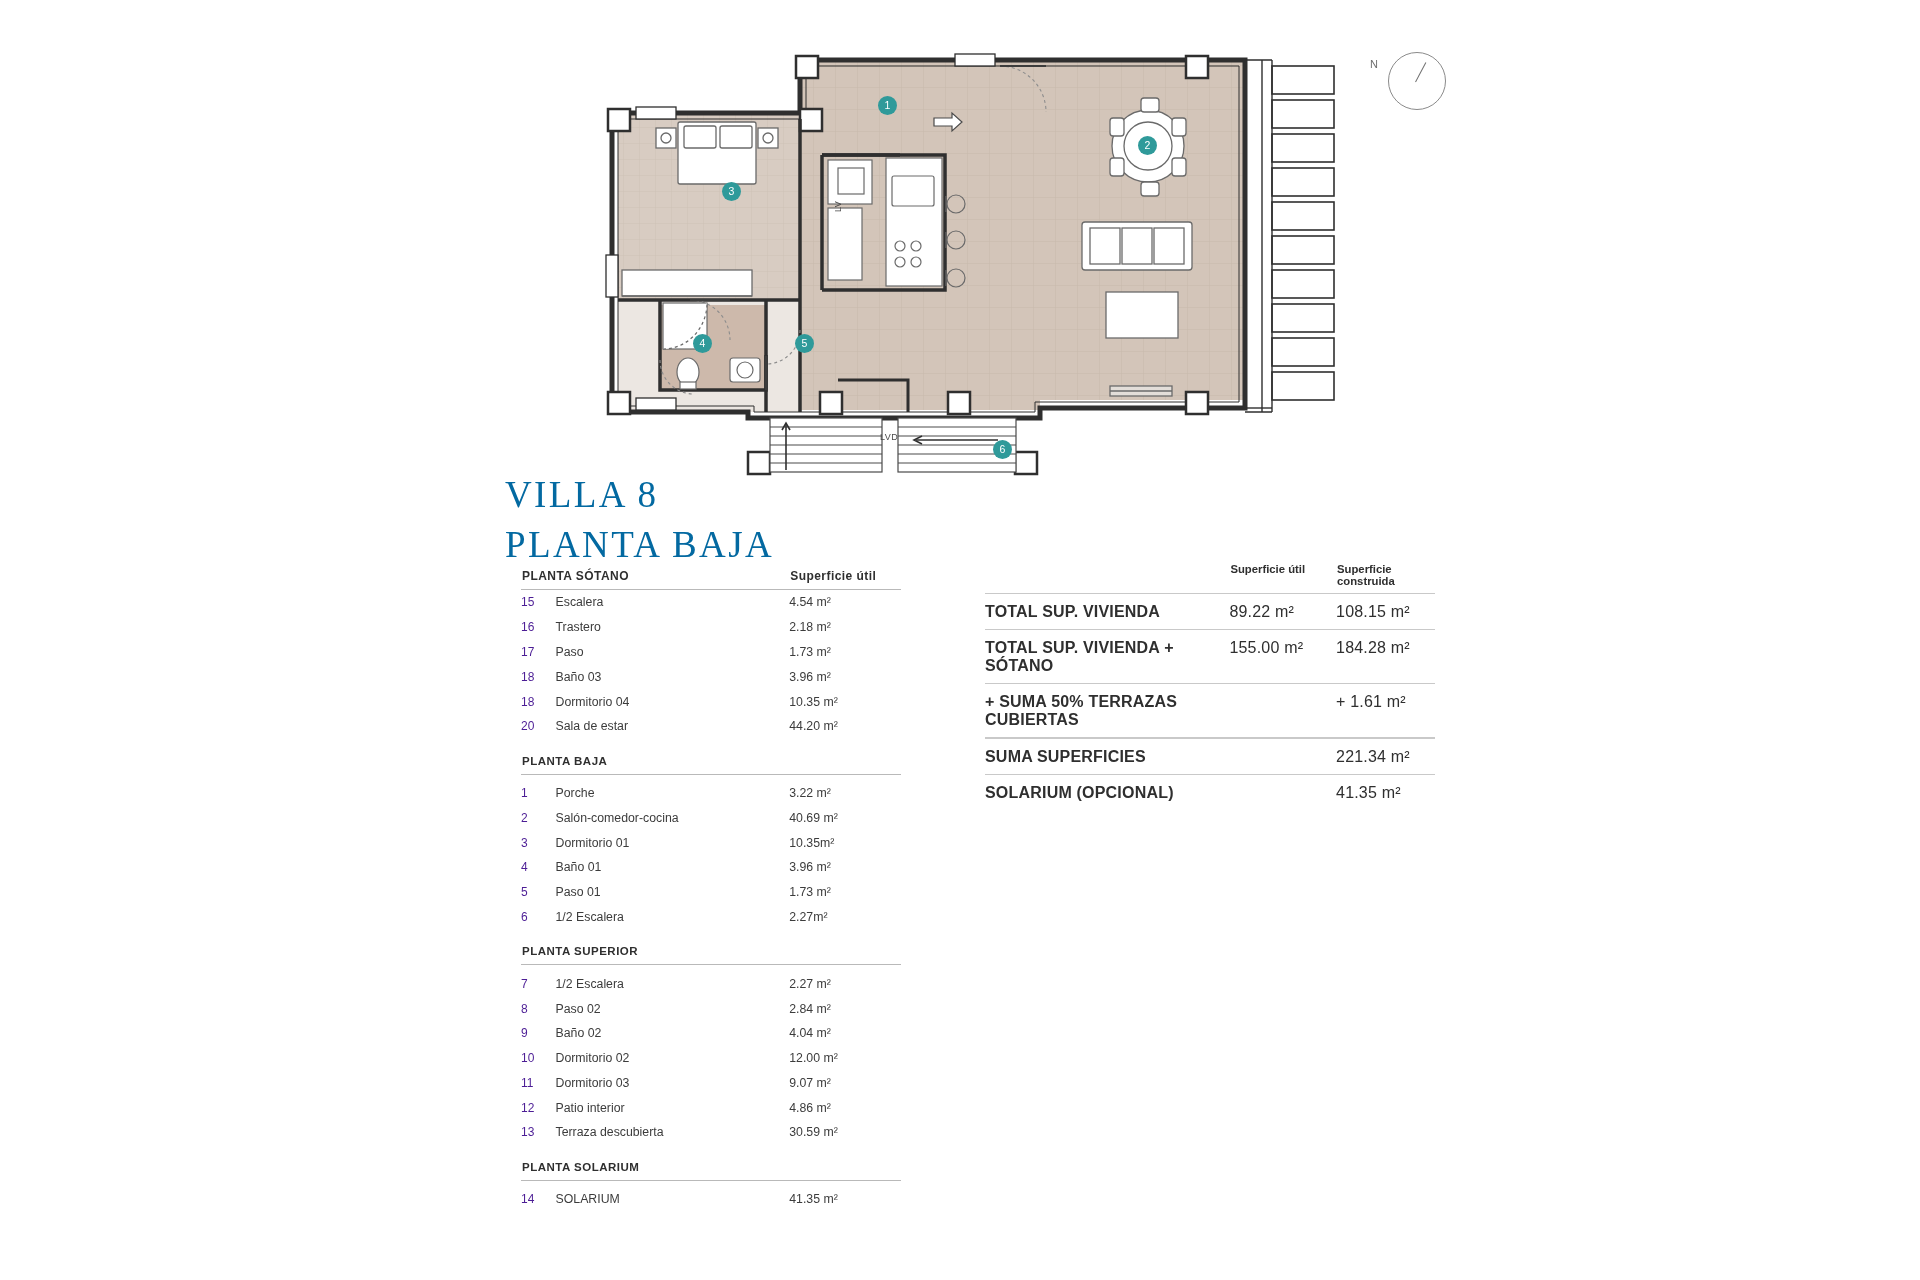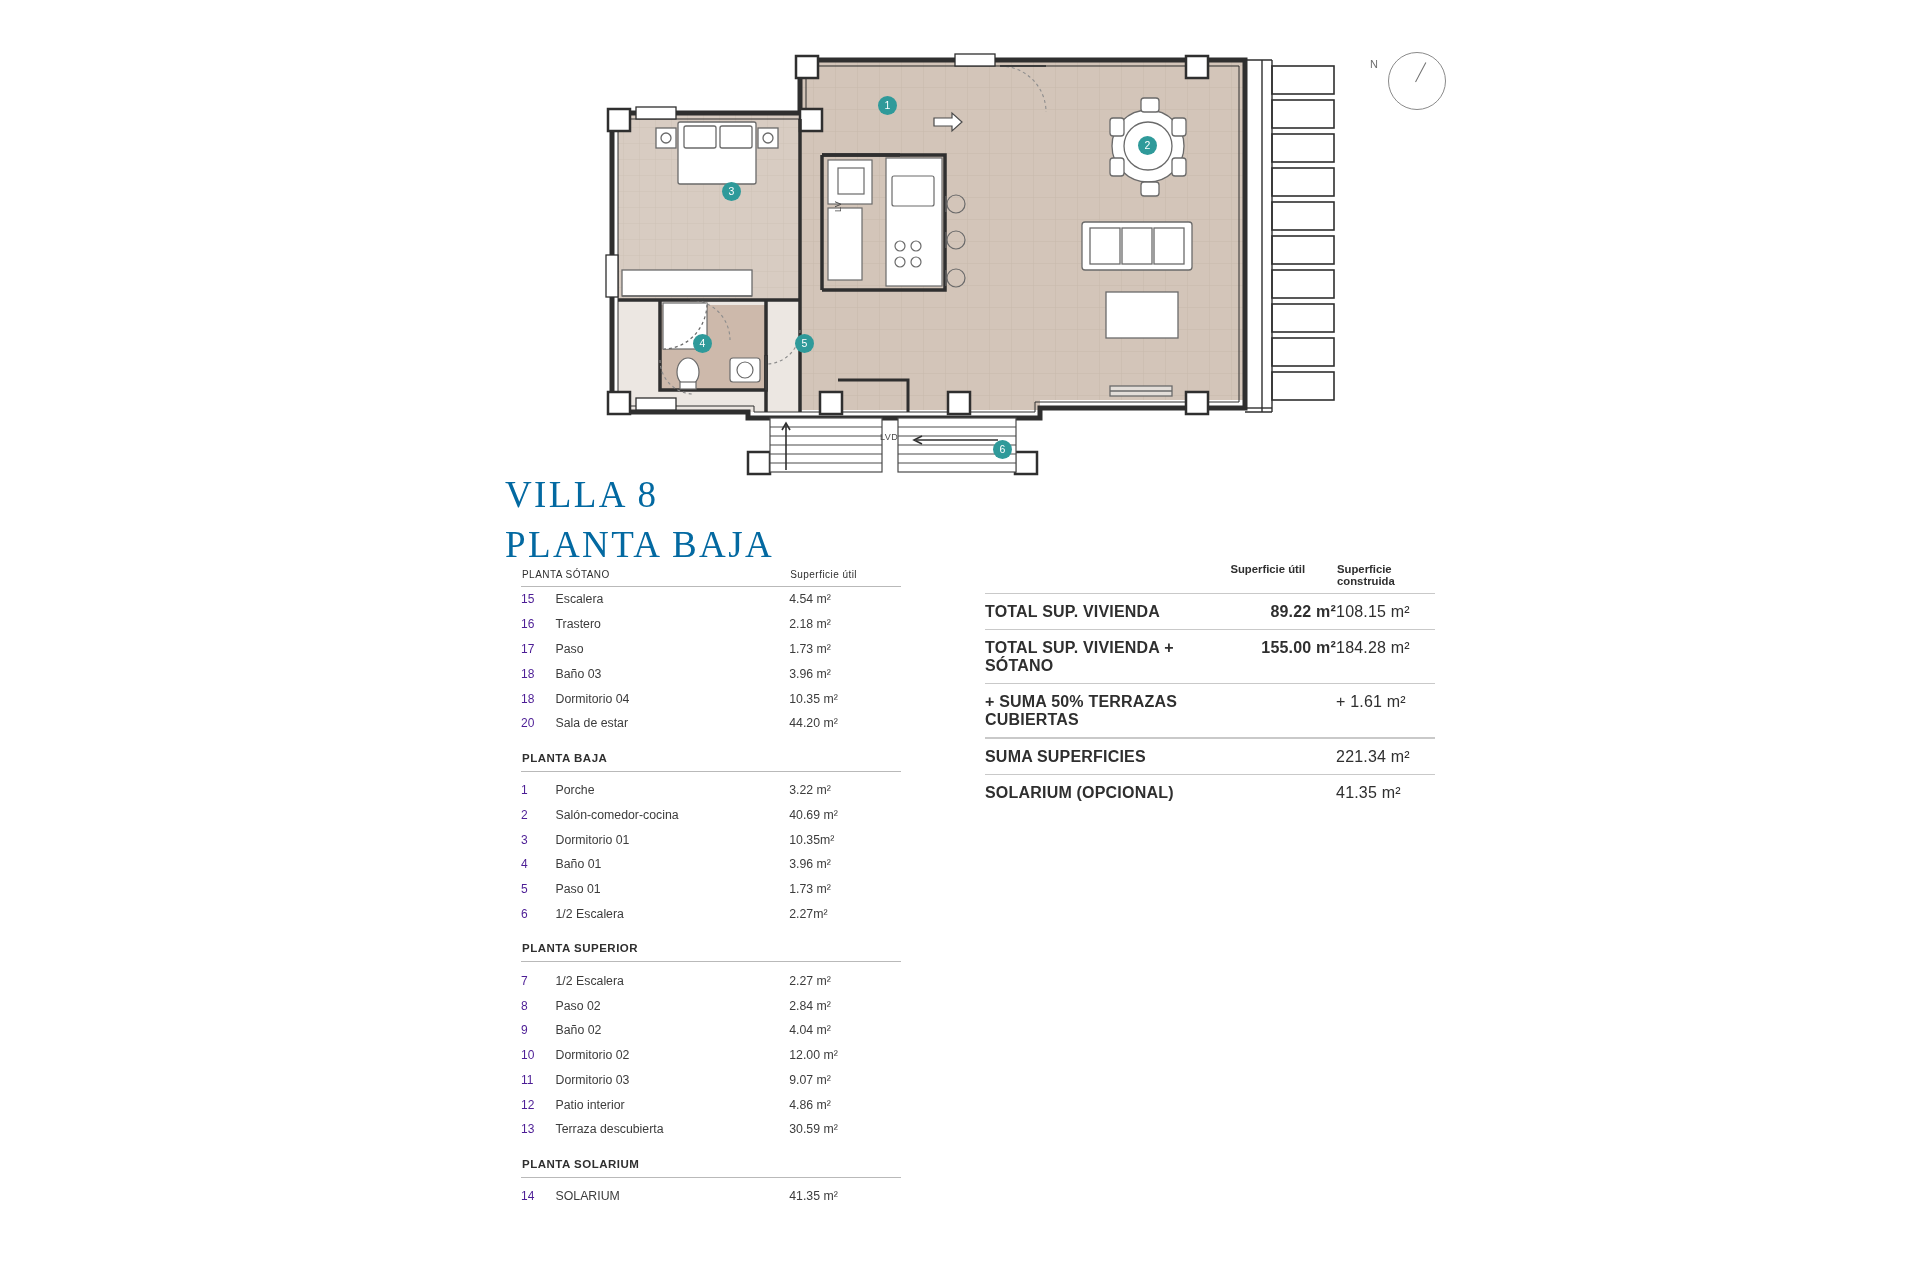--- a/index.html
+++ b/index.html
@@ -87,22 +87,22 @@
     position: absolute;
     left: 985px;
     top: 562px;
     width: 450px;
   }
 
   .tbl { width: 100%; border-collapse: collapse; }
   .tbl td { vertical-align: baseline; }
 
   .hdr-row td {
-    font-size: 10px;
-    font-weight: normal;
+    font-size: 12px;
+    font-weight: bold;
     color: #2f2f2f;
     letter-spacing: .45px;
     padding-bottom: 6px;
   }
   .hdr-row td.r { text-align: left; }
 
   .rule td {
     border-bottom: 1px solid #b9b9b9;
     height: 0;
     padding: 0;
@@ -140,21 +140,21 @@
     color: #2f2f2f;
     padding-bottom: 6px;
   }
   .rrow td {
     font-size: 16px;
     padding: 8.5px 0;
     color: #2f2f2f;
     letter-spacing: .2px;
   }
   .rrow td.lbl { font-weight: bold; width: 248px; }
-  .rrow td.v1 { width: 108px; text-align: right; font-weight: 700; }
+  .rrow td.v1 { width: 108px; text-align: left; font-weight: 400; }
   .rrow td.v2 { width: 100px; text-align: left; font-weight: 400; }
   .rdiv td { border-bottom: 1px solid #c9c9c9; height: 0; padding: 0; }
 
   
   .badge {
     position: absolute;
     width: 19px;
     height: 19px;
     border-radius: 50%;
     background: #2f9a9a;

